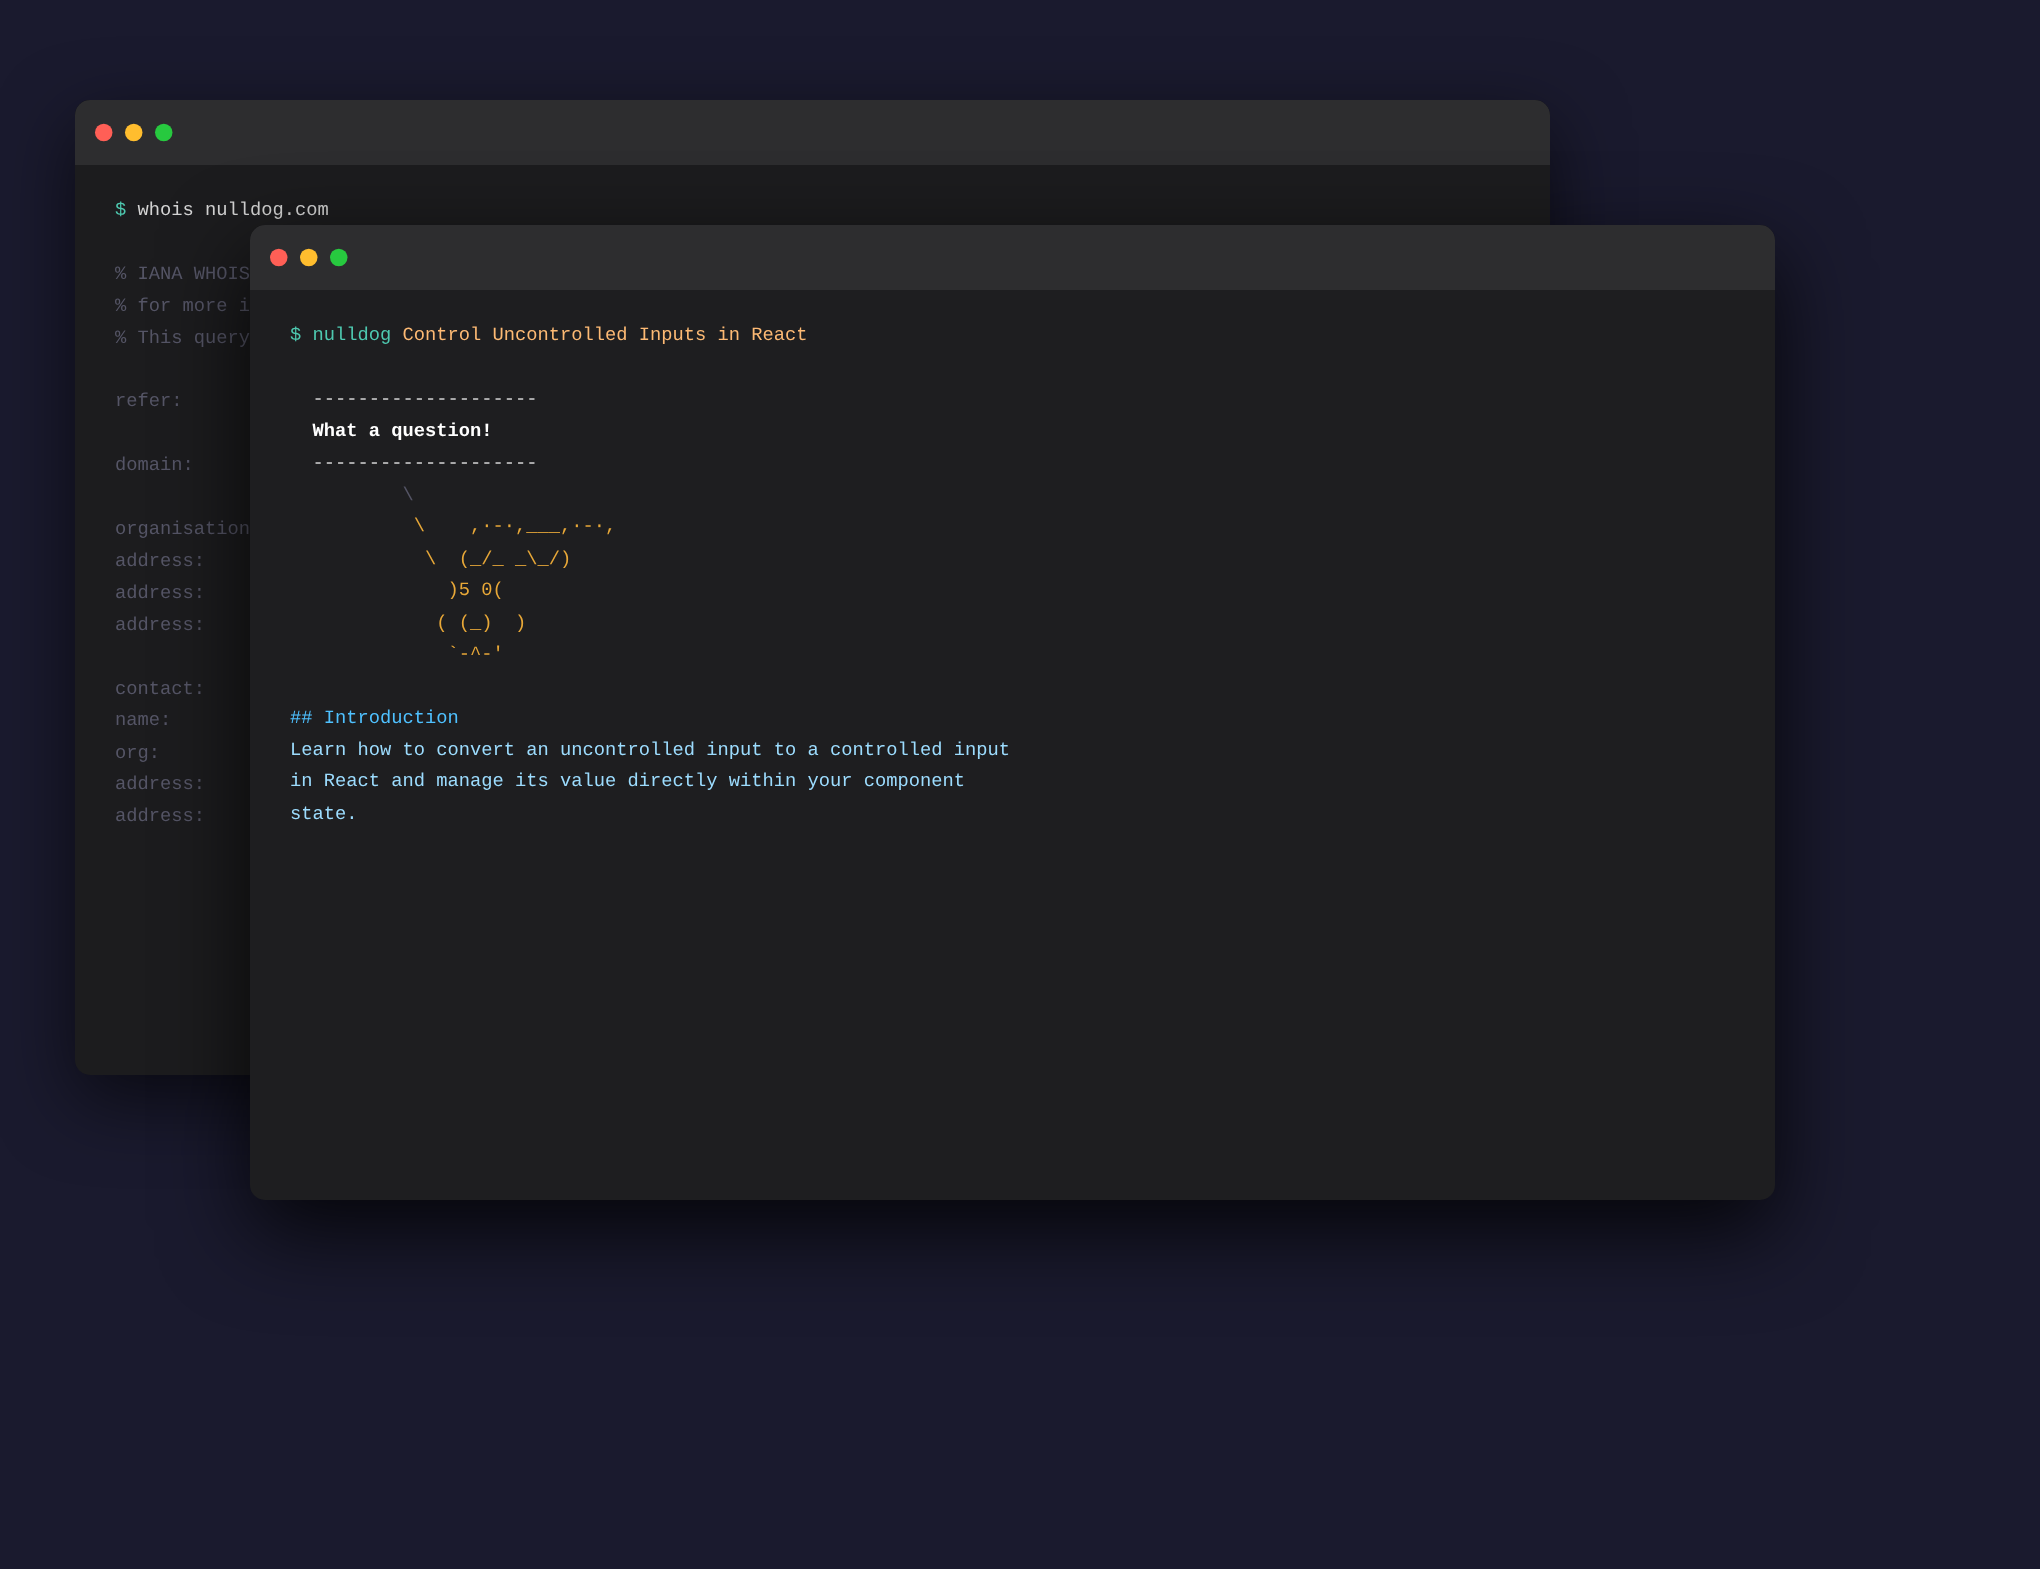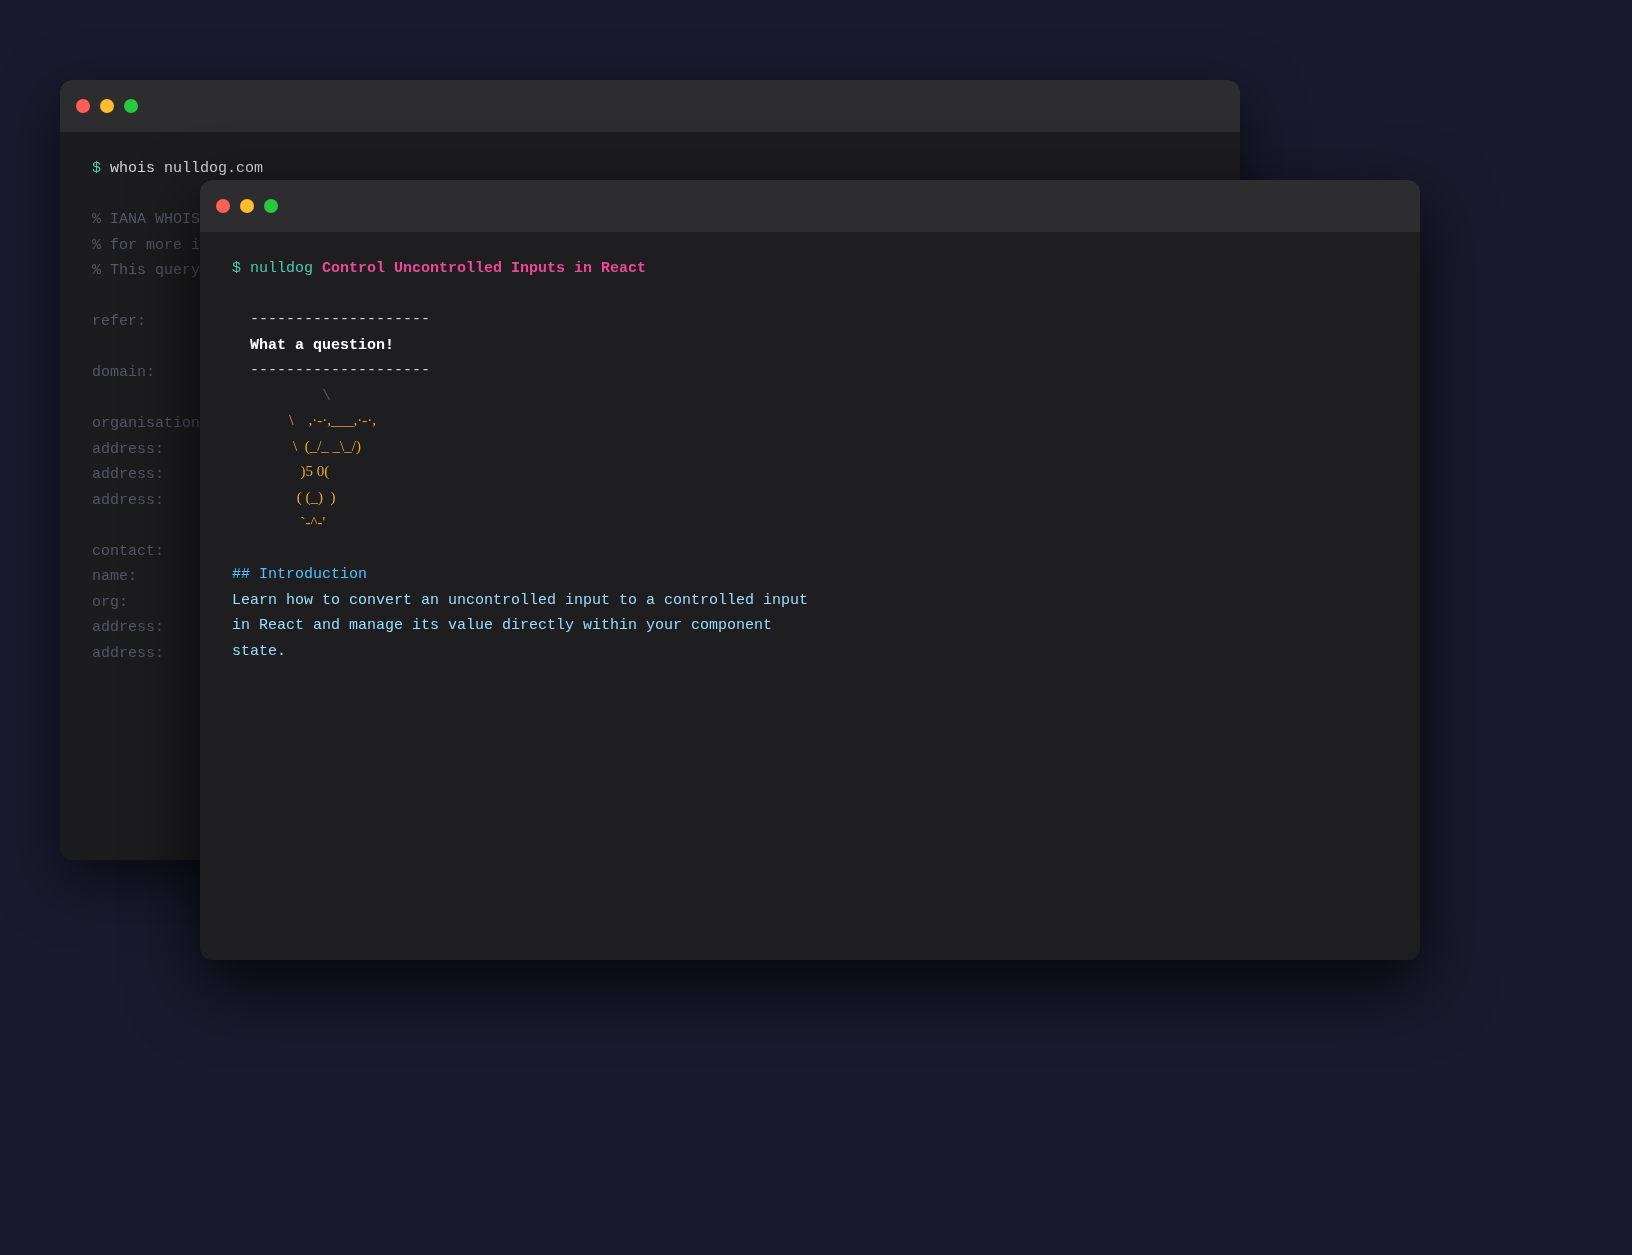--- a/index.html
+++ b/index.html
@@ -78,34 +78,33 @@
     .c-green { color: #4ec9b0; }
     .c-white { color: #d4d4d4; margin-top: 13px; }
     .c-dim { color: #555566; }
 
     .cmd-highlight {
       color: #4ec9b0;
       font-weight: normal;
     }
 
     .cmd-arg {
-      color: #ec4899;
-      font-weight: bold;
+      color: #fdba74;
+      font-weight: normal;
     }
 
     .section-divider {
       color: #d4d4d4;
     }
 
     .ascii-art {
       color: #e8a838;
       font-size: 15px;
       line-height: 1.5;
-      margin: 2px 16px;
-      font-family: Liberation Serif, serif;
+      margin: 2px 0;
     }
 
     .what-question {
       color: #ffffff;
       font-weight: bold;
       margin-top: 44px;
     }
 
     .intro-heading {
       color: #4fc1ff;

